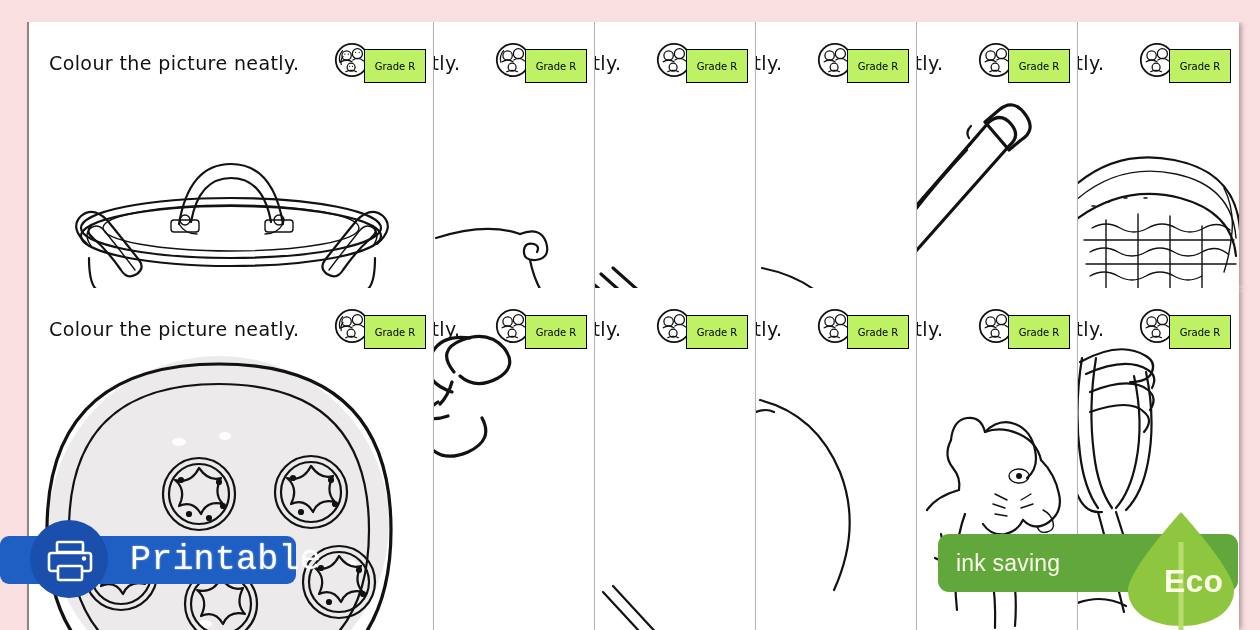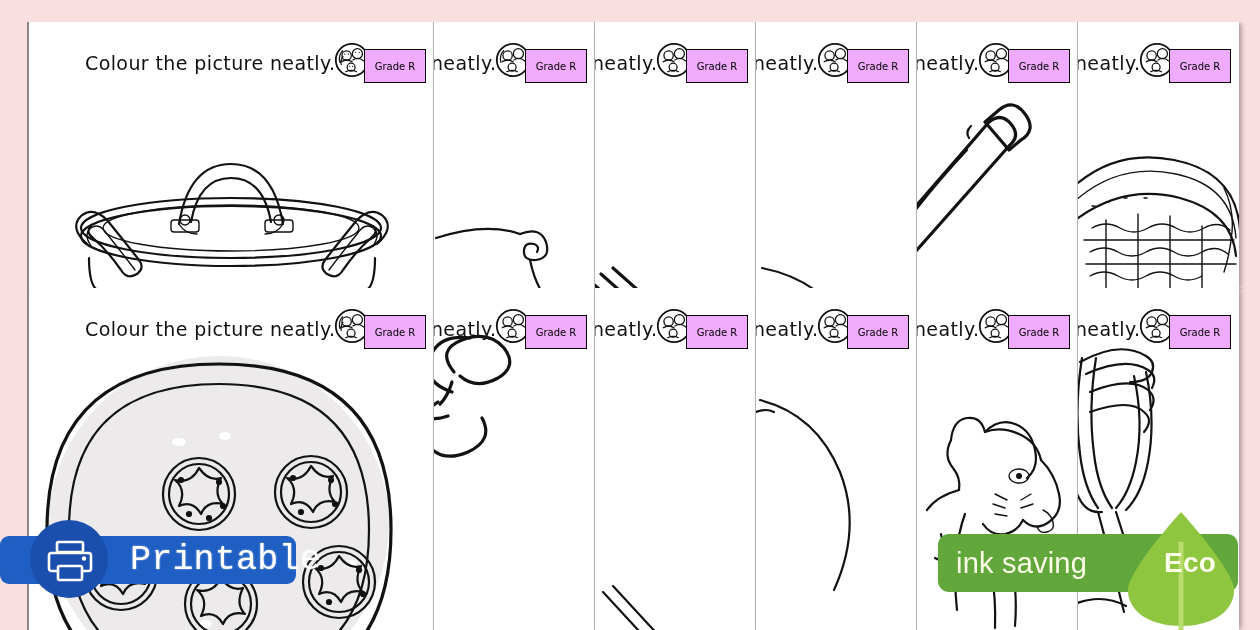--- a/index.html
+++ b/index.html
@@ -39,31 +39,30 @@
 
   
   .page-head{
     position:absolute;left:0;top:0;width:405px;height:46px;
   }
   .head-title{
     position:absolute;left:20px;top:30px;
     font-family:"DejaVu Sans", sans-serif;
     font-size:19px;color:#111;white-space:nowrap;
     letter-spacing:.4px;
-    margin-left:36px;
   }
   .brand{
     position:absolute;left:305px;top:20px;
     width:100px;height:36px;
   }
   .brand-logo{position:absolute;left:0;top:0;width:36px;height:36px;}
   .brand-tag{
     position:absolute;left:30px;top:7px;
     height:19px;min-width:62px;
-    border:1.6px solid #000;background:#f0abfc;
+    border:1.6px solid #000;background:#bef264;
     display:flex;align-items:center;justify-content:center;
     font-family:"DejaVu Sans", sans-serif;
     font-size:10px;color:#000;padding:16px 6px;
     box-sizing:border-box;
   }
 
   .page-art{position:absolute;left:0;top:46px;right:0;bottom:0;}
   .page-art svg{display:block;}
 
   
@@ -97,27 +96,27 @@
   }
   #eco .bar{
     position:absolute;left:0;top:6px;width:300px;height:58px;
     background:#62a73b;border-radius:11px;
   }
   #eco .leaf{position:absolute;left:178px;top:-20px;}
   #eco .txt-ink{
     position:absolute;left:18px;top:6px;height:58px;
     display:flex;align-items:center;
     font-family:"Liberation Sans", sans-serif;
-    font-size:29px;color:#fbffe9;letter-spacing:.2px;
+    font-size:23px;color:#fbffe9;letter-spacing:.2px;
   }
   #eco .txt-eco{
-    position:absolute;left:226px;top:6px;height:58px;
+    position:absolute;left:226px;top:24px;height:58px;
     display:flex;align-items:center;
     font-family:"Liberation Sans", sans-serif;
-    font-size:28px;font-weight:bold;color:#fcffe8;letter-spacing:.2px;
+    font-size:32px;font-weight:bold;color:#fcffe8;letter-spacing:.2px;
   }
 
   .ink{fill:none;stroke:#121212;stroke-linecap:round;stroke-linejoin:round;}
   .ink-thick{stroke-width:3.2;}
   .ink-med{stroke-width:2.2;}
   .ink-thin{stroke-width:1.4;}
   .ghost{fill:#eceaea;stroke:none;}
 </style>
 </head>
 <body>

